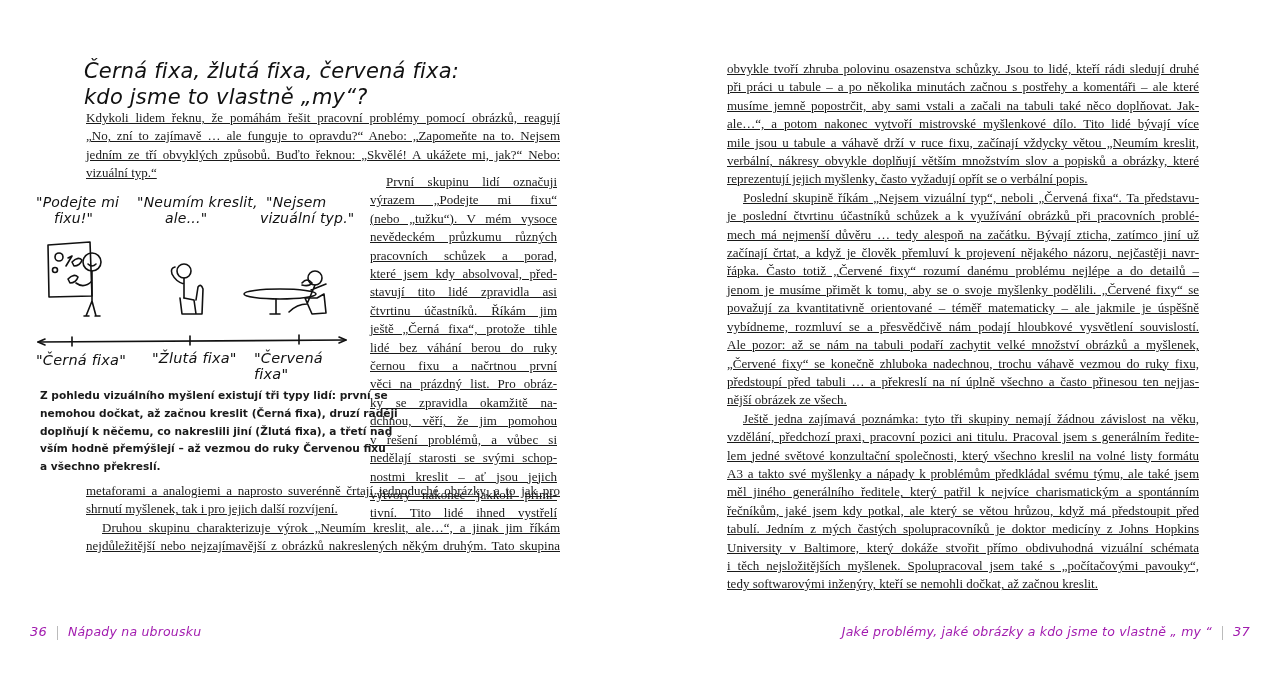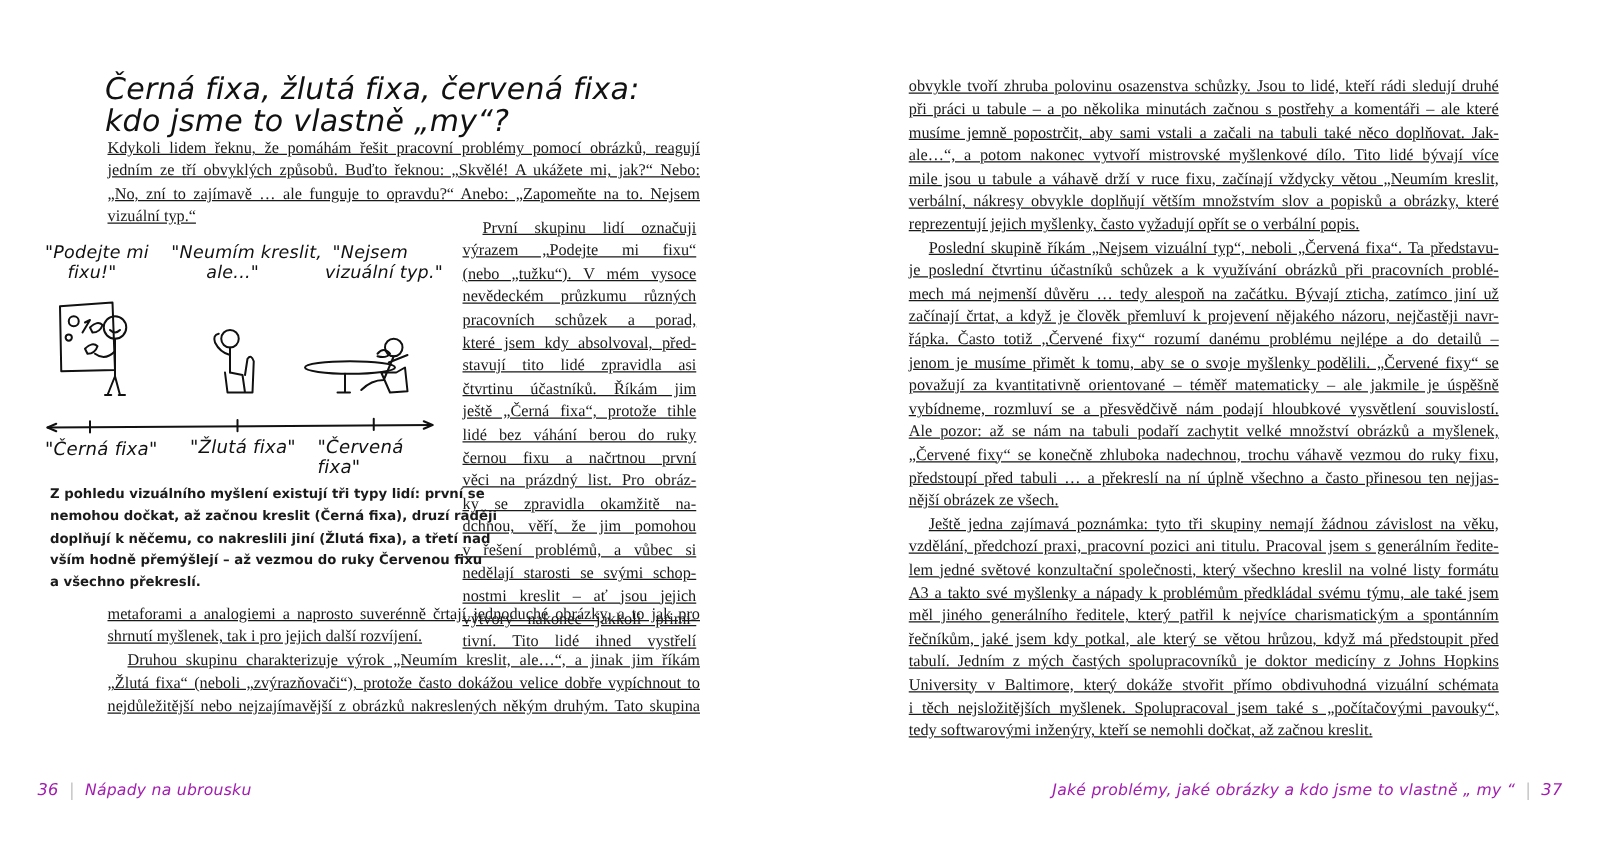--- a/index.html
+++ b/index.html
@@ -7,21 +7,21 @@
   .page { position:absolute; top:0; height:675px; }
   .left-page { left:0; width:640px; }
   .right-page { left:640px; width:640px; }
 
   .hand { font-family:"DejaVu Sans", sans-serif; font-style:italic; font-weight:300; letter-spacing:0.2px; color:#111; }
   .serif { font-family:"Liberation Serif", "DejaVu Serif", serif; font-size:13px; line-height:18.4px; text-align:justify; hyphens:manual;text-decoration:underline; }
   .line { display:block; white-space:nowrap; text-align-last:justify; }
   .line.last { text-align-last:left; }
   .indent { text-indent:16px; }
 
-  .title { position:absolute; left:84px; top:58px; font-size:24px; line-height:26px; }
+  .title { position:absolute; left:84px; top:58px; font-size:21px; line-height:26px; }
   .title span { display:block; }
 
   .intro { position:absolute; left:86px; top:109px; width:474px; }
 
   .figure { position:absolute; left:32px; top:186px; width:325px; height:195px; }
   .fig-quote { position:absolute; font-size:14px; line-height:16px; color:#111; }
   .fig-label { position:absolute; font-size:14.5px; color:#111; }
 
   .caption { position:absolute; left:40px; top:387px; width:320px; font-family:"DejaVu Sans", sans-serif; font-weight:bold; font-size:10.6px; line-height:17.8px; color:#1a1a1a; }
   .caption span { display:block; white-space:nowrap; }
@@ -39,22 +39,22 @@
 <body>
 
 <div class="page left-page">
   <h1 class="title hand" style="margin:0;font-weight:300;">
     <span>Černá fixa, žlutá fixa, červená fixa:</span>
     <span>kdo jsme to vlastně „my“?</span>
   </h1>
 
   <div class="intro serif">
     <span class="line">Kdykoli lidem řeknu, že pomáhám řešit pracovní problémy pomocí obrázků, reagují</span>
+    <span class="line">„No, zní to zajímavě … ale funguje to opravdu?“ Anebo: „Zapomeňte na to. Nejsem</span>
     <span class="line">jedním ze tří obvyklých způsobů. Buďto řeknou: „Skvělé! A ukážete mi, jak?“ Nebo:</span>
-    <span class="line">„No, zní to zajímavě … ale funguje to opravdu?“ Anebo: „Zapomeňte na to. Nejsem</span>
     <span class="line last">vizuální typ.“</span>
   </div>
 
   <div class="figure">
     <div class="fig-quote hand" style="left:4px;top:8px;">
       <div>"Podejte mi</div>
       <div style="padding-left:18px">fixu!"</div>
     </div>
     <div class="fig-quote hand" style="left:105px;top:8px;">
       <div>"Neumím kreslit,</div>
@@ -133,21 +133,20 @@
     <span class="line">nedělají starosti se svými schop-</span>
     <span class="line">nostmi kreslit – ať jsou jejich</span>
     <span class="line">výtvory nakonec jakkoli primi-</span>
     <span class="line">tivní. Tito lidé ihned vystřelí</span>
   </div>
 
   <div class="col-wide serif">
     <span class="line">metaforami a analogiemi a naprosto suverénně črtají jednoduché obrázky, a to jak pro</span>
     <span class="line last">shrnutí myšlenek, tak i pro jejich další rozvíjení.</span>
     <span class="line indent">Druhou skupinu charakterizuje výrok „Neumím kreslit, ale…“, a jinak jim říkám</span>
-    <span class="line">„Žlutá fixa“ (neboli „zvýrazňovači“), protože často dokážou velice dobře vypíchnout to</span>
     <span class="line">nejdůležitější nebo nejzajímavější z obrázků nakreslených někým druhým. Tato skupina</span>
   </div>
 
   <div class="footer hand" style="left:30px;">
     <span class="num">36</span><span class="sep"></span><span>Nápady na ubrousku</span>
   </div>
 </div>
 
 <div class="page right-page">
   <div class="right-col serif">

